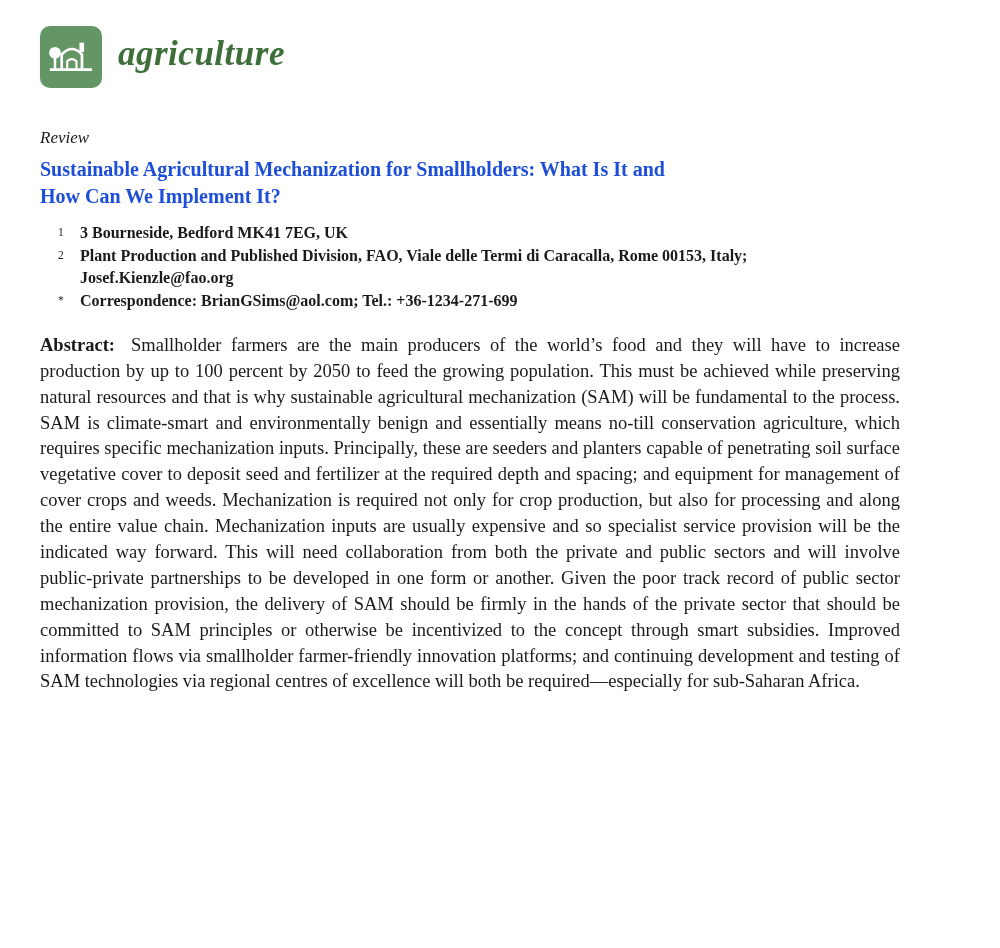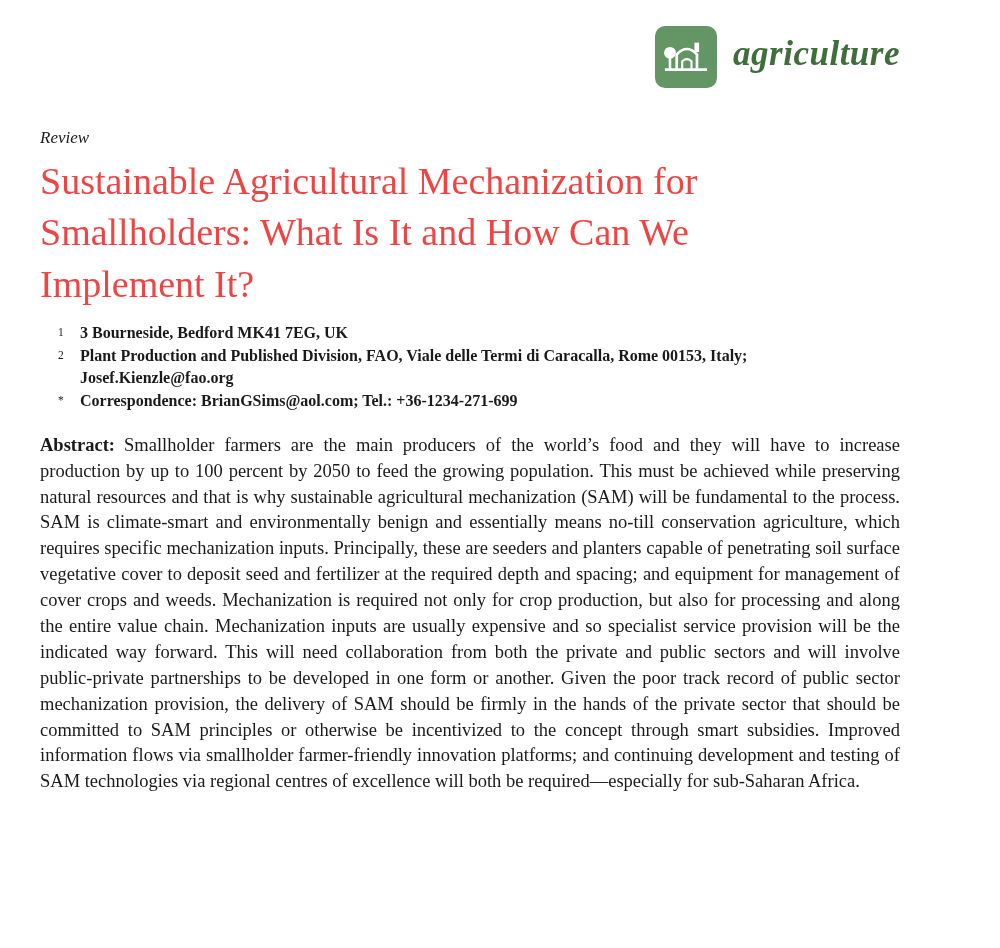--- a/index.html
+++ b/index.html
@@ -10,21 +10,21 @@
     overflow: hidden;
     background: #ffffff;
     color: #1a1a1a;
     font-family: "Liberation Serif", "DejaVu Serif", serif;
   }
   .page { padding: 26px 100px 0 40px; }
 
   
   .header {
     display: flex;
-    justify-content: flex-end;
+    justify-content: flex-start;
     align-items: flex-start;
   }
   .journal-brand { display: flex; align-items: center; gap: 16px; }
   .journal-logo {
     width: 62px; height: 62px;
     background: #649565;
     border-radius: 10px;
     display: flex; align-items: center; justify-content: center;
     flex: none;
   }
@@ -48,25 +48,25 @@
   }
 
   
   .article-type {
     margin-top: 40px;
     font-style: italic;
     font-size: 17px;
   }
   .title {
     margin: 8px 0 0 0;
-    font-size: 38px;
+    font-size: 20px;
     line-height: 1.35;
-    font-weight: normal;
+    font-weight: bold;
     max-width: 660px;
-    color: #ef4444;
+    color: #1d4ed8;
   }
   .authors {
     margin-top: 30px;
     font-weight: bold;
     font-size: 19px;
   }
   .authors sup {
     font-size: 0.6em;
     position: relative;
     top: -0.5em;
@@ -97,21 +97,21 @@
     font-size: 16.5px;
     line-height: 1.46;
   }
 
   .abstract {
     margin: 20px 0 0 0;
     font-size: 18.5px;
     line-height: 1.4;
     text-align: justify;
   }
-  .abstract-label { margin-right: 9px; }
+  .abstract-label { margin-right: 16px; }
 </style>
 </head>
 <body>
 
 <div class="page">
 
   <header class="header">
     <div class="journal-brand">
       <div class="journal-logo">
         <svg viewBox="0 0 64 64" aria-hidden="true">

